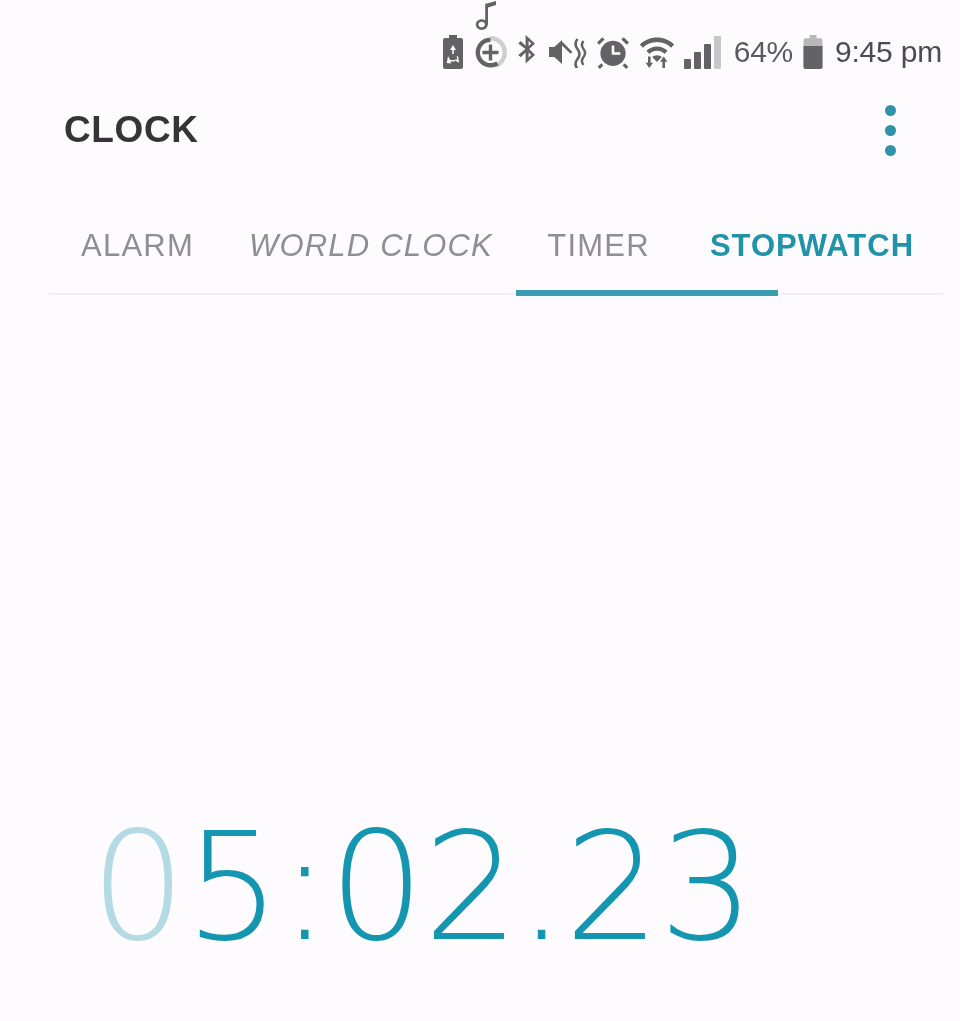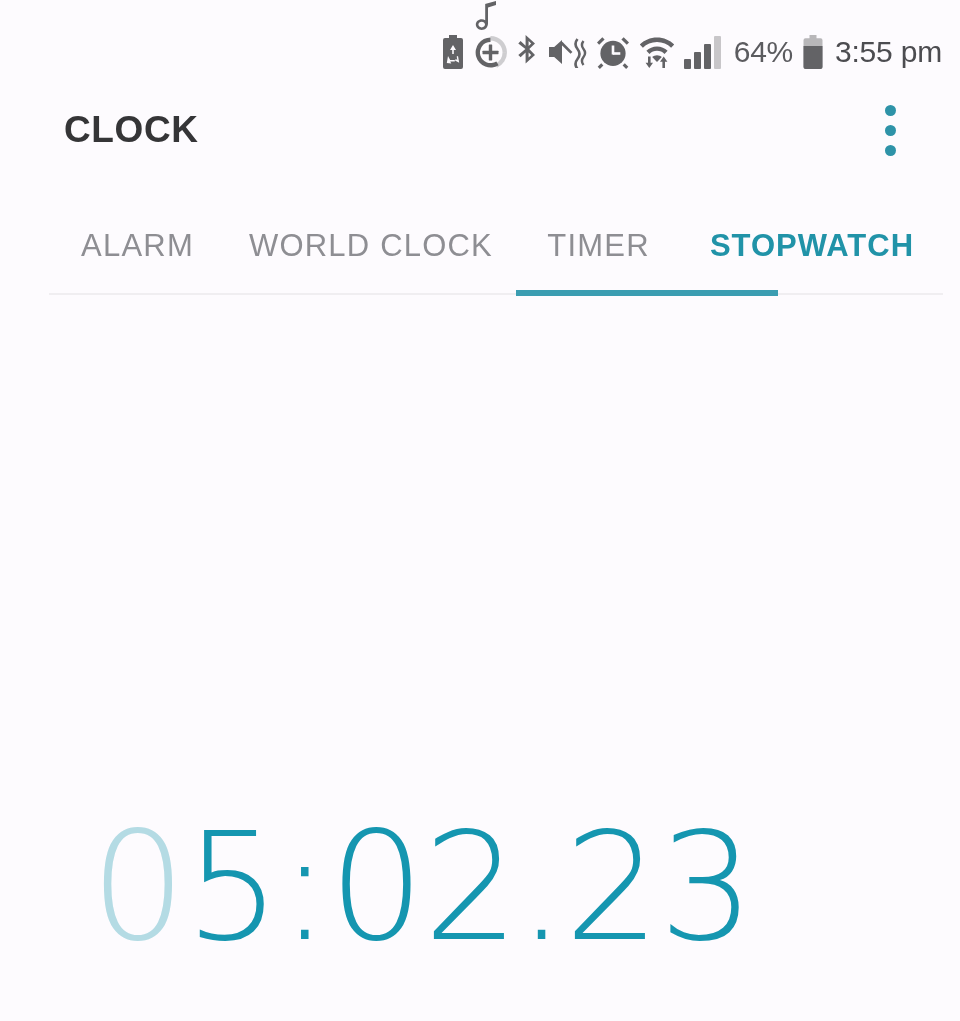--- a/index.html
+++ b/index.html
@@ -120,21 +120,21 @@
     text-align: center;
     font-size: 31px;
     color: #8e8e93;
     letter-spacing: 1.2px;
     cursor: pointer;
     padding: 0;
     user-select: none;
   }
 
   .tab.t-alarm       { width: 177px; }
-  .tab.t-worldclock  { width: 290px; }
+  .tab.t-worldclock  { width: 290px; font-style: italic; }
   .tab.t-stopwatch   { width: 262px; color: #2193a8; font-weight: bold; letter-spacing: 1.0px; }
   .tab.t-timer       { width: 165px; }
 
   .tab-divider {
     position: absolute;
     left: 33px;
     top: 95px;
     width: 894px;
     height: 2px;
     background: #f0eef1;
@@ -270,21 +270,21 @@
     <span class="battery-pct">64%</span>
 
     <span>
       <svg class="sb-icon" width="22" height="34" viewBox="0 0 22 34">
         <path d="M7.5 0 h7 v3.2 h4 a2 2 0 0 1 2 2 v26.8 a2 2 0 0 1 -2 2 h-15
                  a2 2 0 0 1 -2 -2 v-26.8 a2 2 0 0 1 2 -2 h4 z" opacity="0.45"></path>
         <path d="M1.5 11 h19 v21 a2 2 0 0 1 -2 2 h-15 a2 2 0 0 1 -2 -2 z"></path>
       </svg>
     </span>
 
-    <span class="status-time">3:55 pm</span>
+    <span class="status-time">9:45 pm</span>
   </div>
 </div>
 
 <div class="app-bar">
   <div class="app-title">CLOCK</div>
 
   <div class="overflow-menu">
     <span class="dot"></span>
     <span class="dot"></span>
     <span class="dot"></span>

